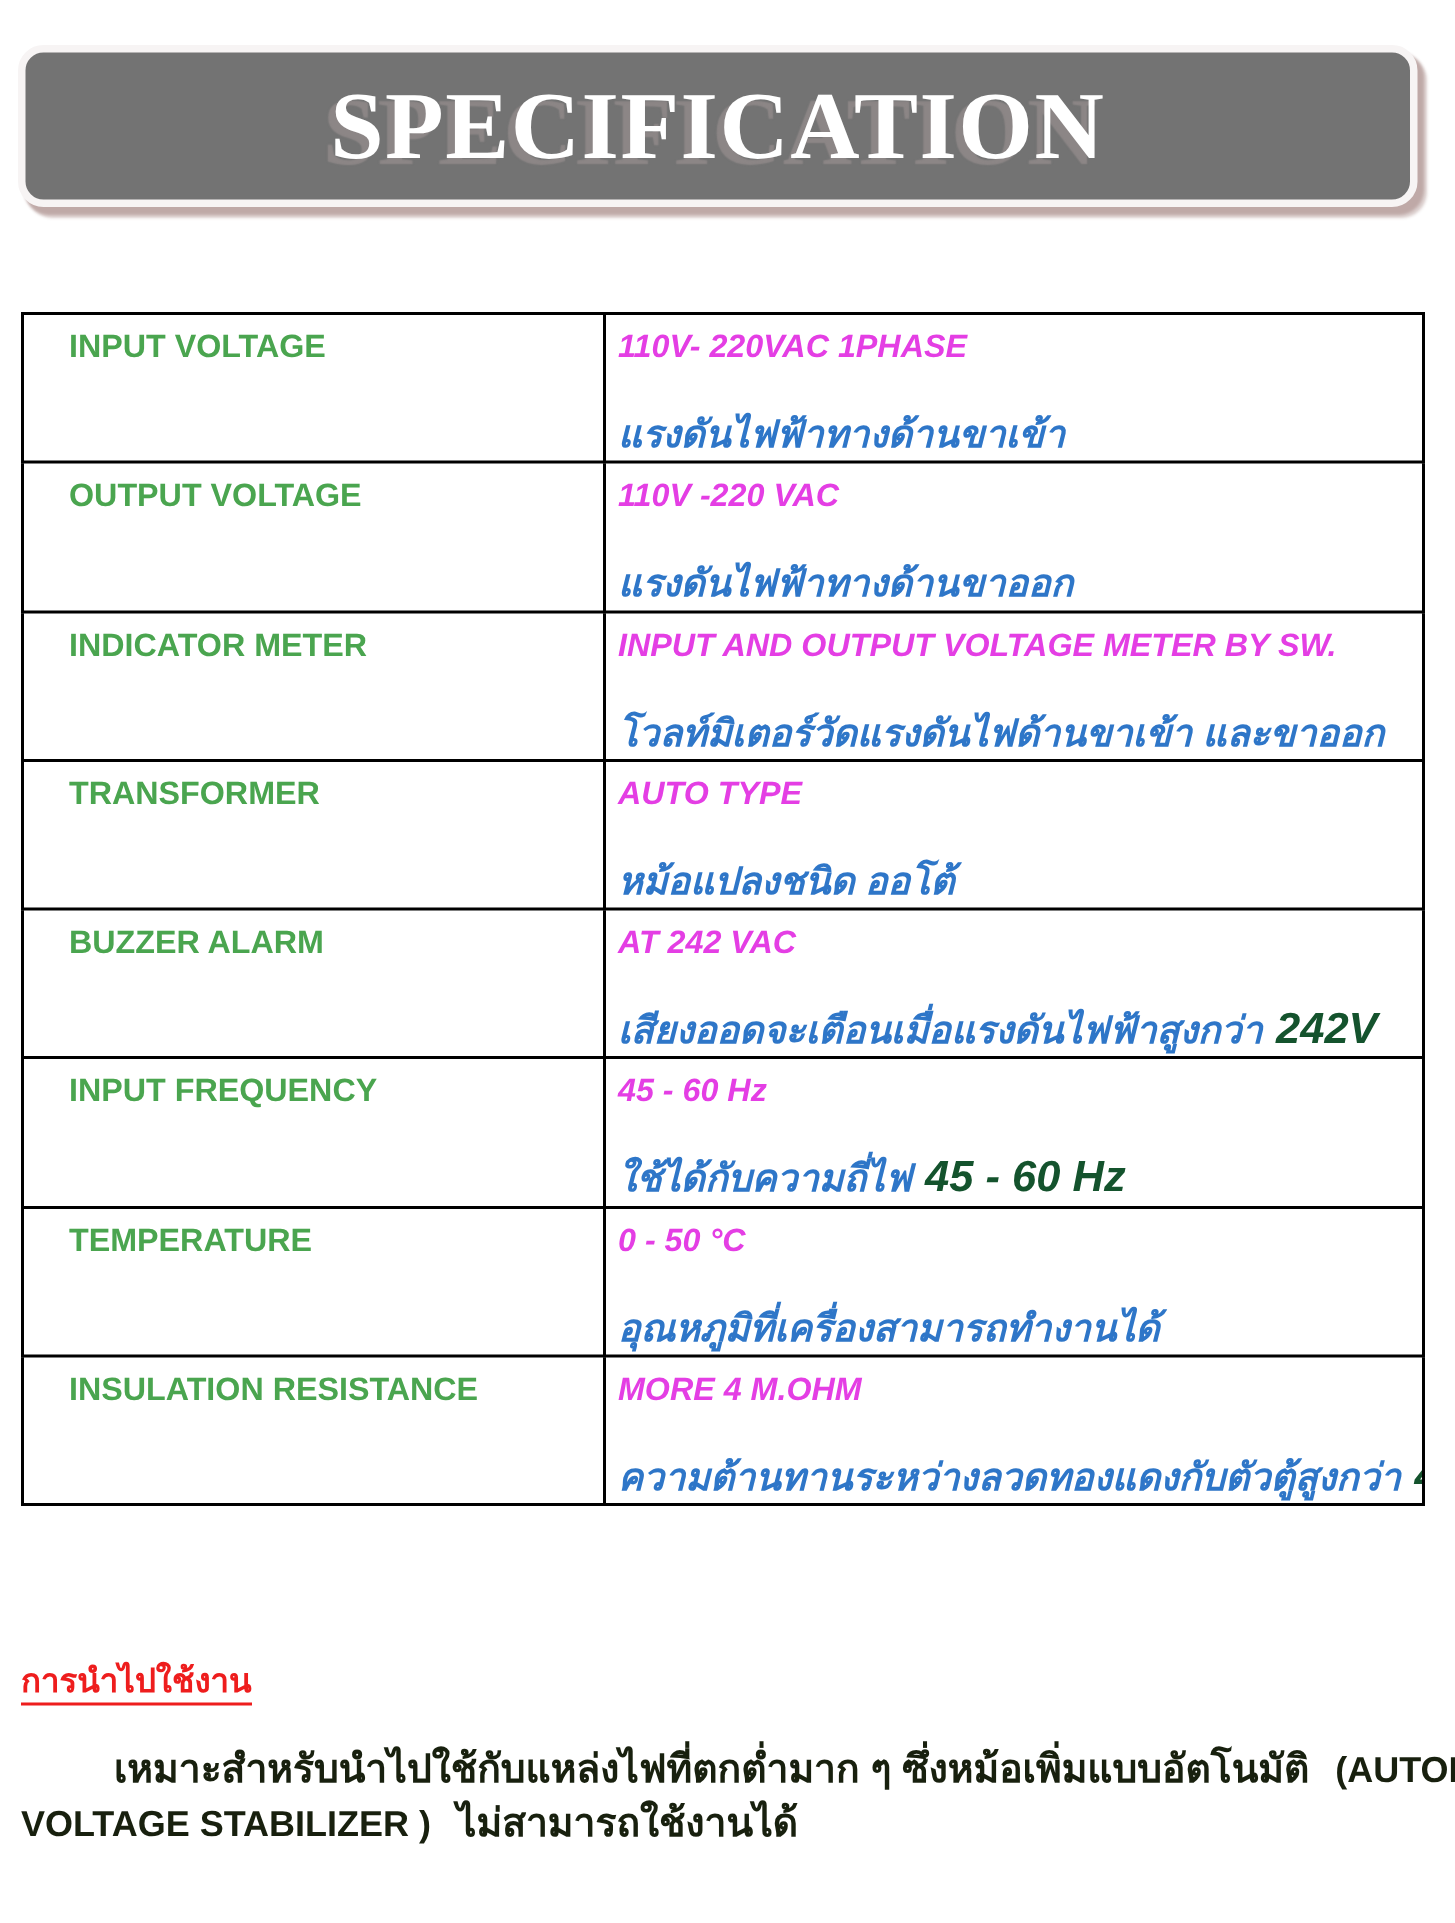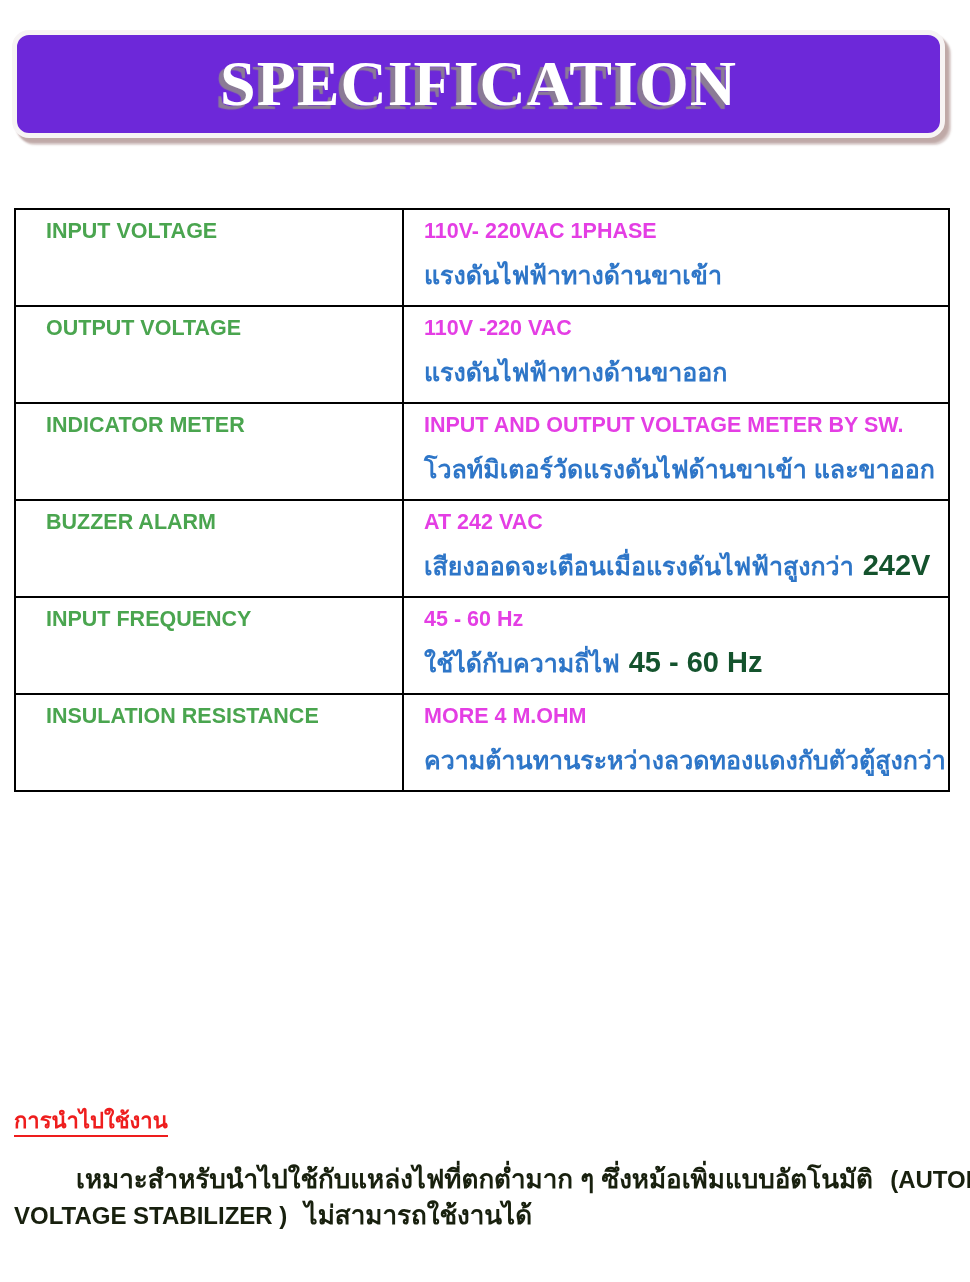--- a/index.html
+++ b/index.html
@@ -8,21 +8,21 @@
     background:#ffffff;
     font-family:"Liberation Sans", sans-serif;
     position:relative;
     overflow:hidden;
   }
 
   
   .banner {
     position:absolute; left:12px; top:30px;
     width:923px; height:98px;
-    background:#6d28d9;
+    background:#737373;
     border:5px solid #f7f4f4;
     border-radius:17px;
     box-shadow:4px 5px 2px rgba(186,162,160,0.85), 6px 7px 2px rgba(120,70,66,0.25);
     display:flex; align-items:center; justify-content:center;
   }
   .banner-title {
     font-family:"Liberation Serif", serif;
     font-weight:bold;
     font-size:64px;
     color:#ffffff;
@@ -44,35 +44,35 @@
     height:86px;
     overflow:hidden;
   }
   td.label-cell { width:352px; padding:9px 4px 0 30px; }
   .label-text {
     color:#4aa54f;
     font-weight:bold;
     font-size:21.5px;
     line-height:1.2;
   }
-  td.value-cell { padding:9px 4px 0 20px; }
+  td.value-cell { padding:9px 4px 0 8px;font-style:italic; }
   .val-en {
     color:#e43ee4;
     font-weight:bold;
     font-size:21.5px;
     line-height:1.2;
     min-height:28px;
     white-space:nowrap;
   }
   .val-th {
     color:#2e76c8;
     font-weight:bold;
     font-size:25px;
     line-height:1.25;
-    margin-top:9px;
+    margin-top:24px;
     white-space:nowrap;
   }
   .val-th .dark-bold {
     color:#14532d;
     font-size:29px;
     margin-left:9px;
   }
   .val-th .dark-bold:empty { margin-left:0; }
 
   
@@ -130,31 +130,45 @@
       </td>
     </tr>
     <tr>
       <td class="label-cell"><span class="label-text">INDICATOR METER</span></td>
       <td class="value-cell">
         <div class="val-en">INPUT AND OUTPUT VOLTAGE METER BY SW.</div>
         <div class="val-th"><span>โวลท์มิเตอร์วัดแรงดันไฟด้านขาเข้า และขาออก</span><span class="dark-bold"></span></div>
       </td>
     </tr>
     <tr>
+      <td class="label-cell"><span class="label-text">TRANSFORMER</span></td>
+      <td class="value-cell">
+        <div class="val-en">AUTO TYPE</div>
+        <div class="val-th"><span>หม้อแปลงชนิด ออโต้</span><span class="dark-bold"></span></div>
+      </td>
+    </tr>
+    <tr>
       <td class="label-cell"><span class="label-text">BUZZER ALARM</span></td>
       <td class="value-cell">
         <div class="val-en">AT 242 VAC</div>
         <div class="val-th"><span>เสียงออดจะเตือนเมื่อแรงดันไฟฟ้าสูงกว่า</span><span class="dark-bold">242V</span></div>
       </td>
     </tr>
     <tr>
       <td class="label-cell"><span class="label-text">INPUT FREQUENCY</span></td>
       <td class="value-cell">
         <div class="val-en">45 - 60 Hz</div>
         <div class="val-th"><span>ใช้ได้กับความถี่ไฟ</span><span class="dark-bold">45 - 60 Hz</span></div>
+      </td>
+    </tr>
+    <tr>
+      <td class="label-cell"><span class="label-text">TEMPERATURE</span></td>
+      <td class="value-cell">
+        <div class="val-en">0 - 50 °C</div>
+        <div class="val-th"><span>อุณหภูมิที่เครื่องสามารถทำงานได้</span><span class="dark-bold"></span></div>
       </td>
     </tr>
     <tr>
       <td class="label-cell"><span class="label-text">INSULATION RESISTANCE</span></td>
       <td class="value-cell">
         <div class="val-en">MORE 4 M.OHM</div>
         <div class="val-th"><span>ความต้านทานระหว่างลวดทองแดงกับตัวตู้สูงกว่า</span><span class="dark-bold">4M</span></div>
       </td>
     </tr>
   </tbody>

